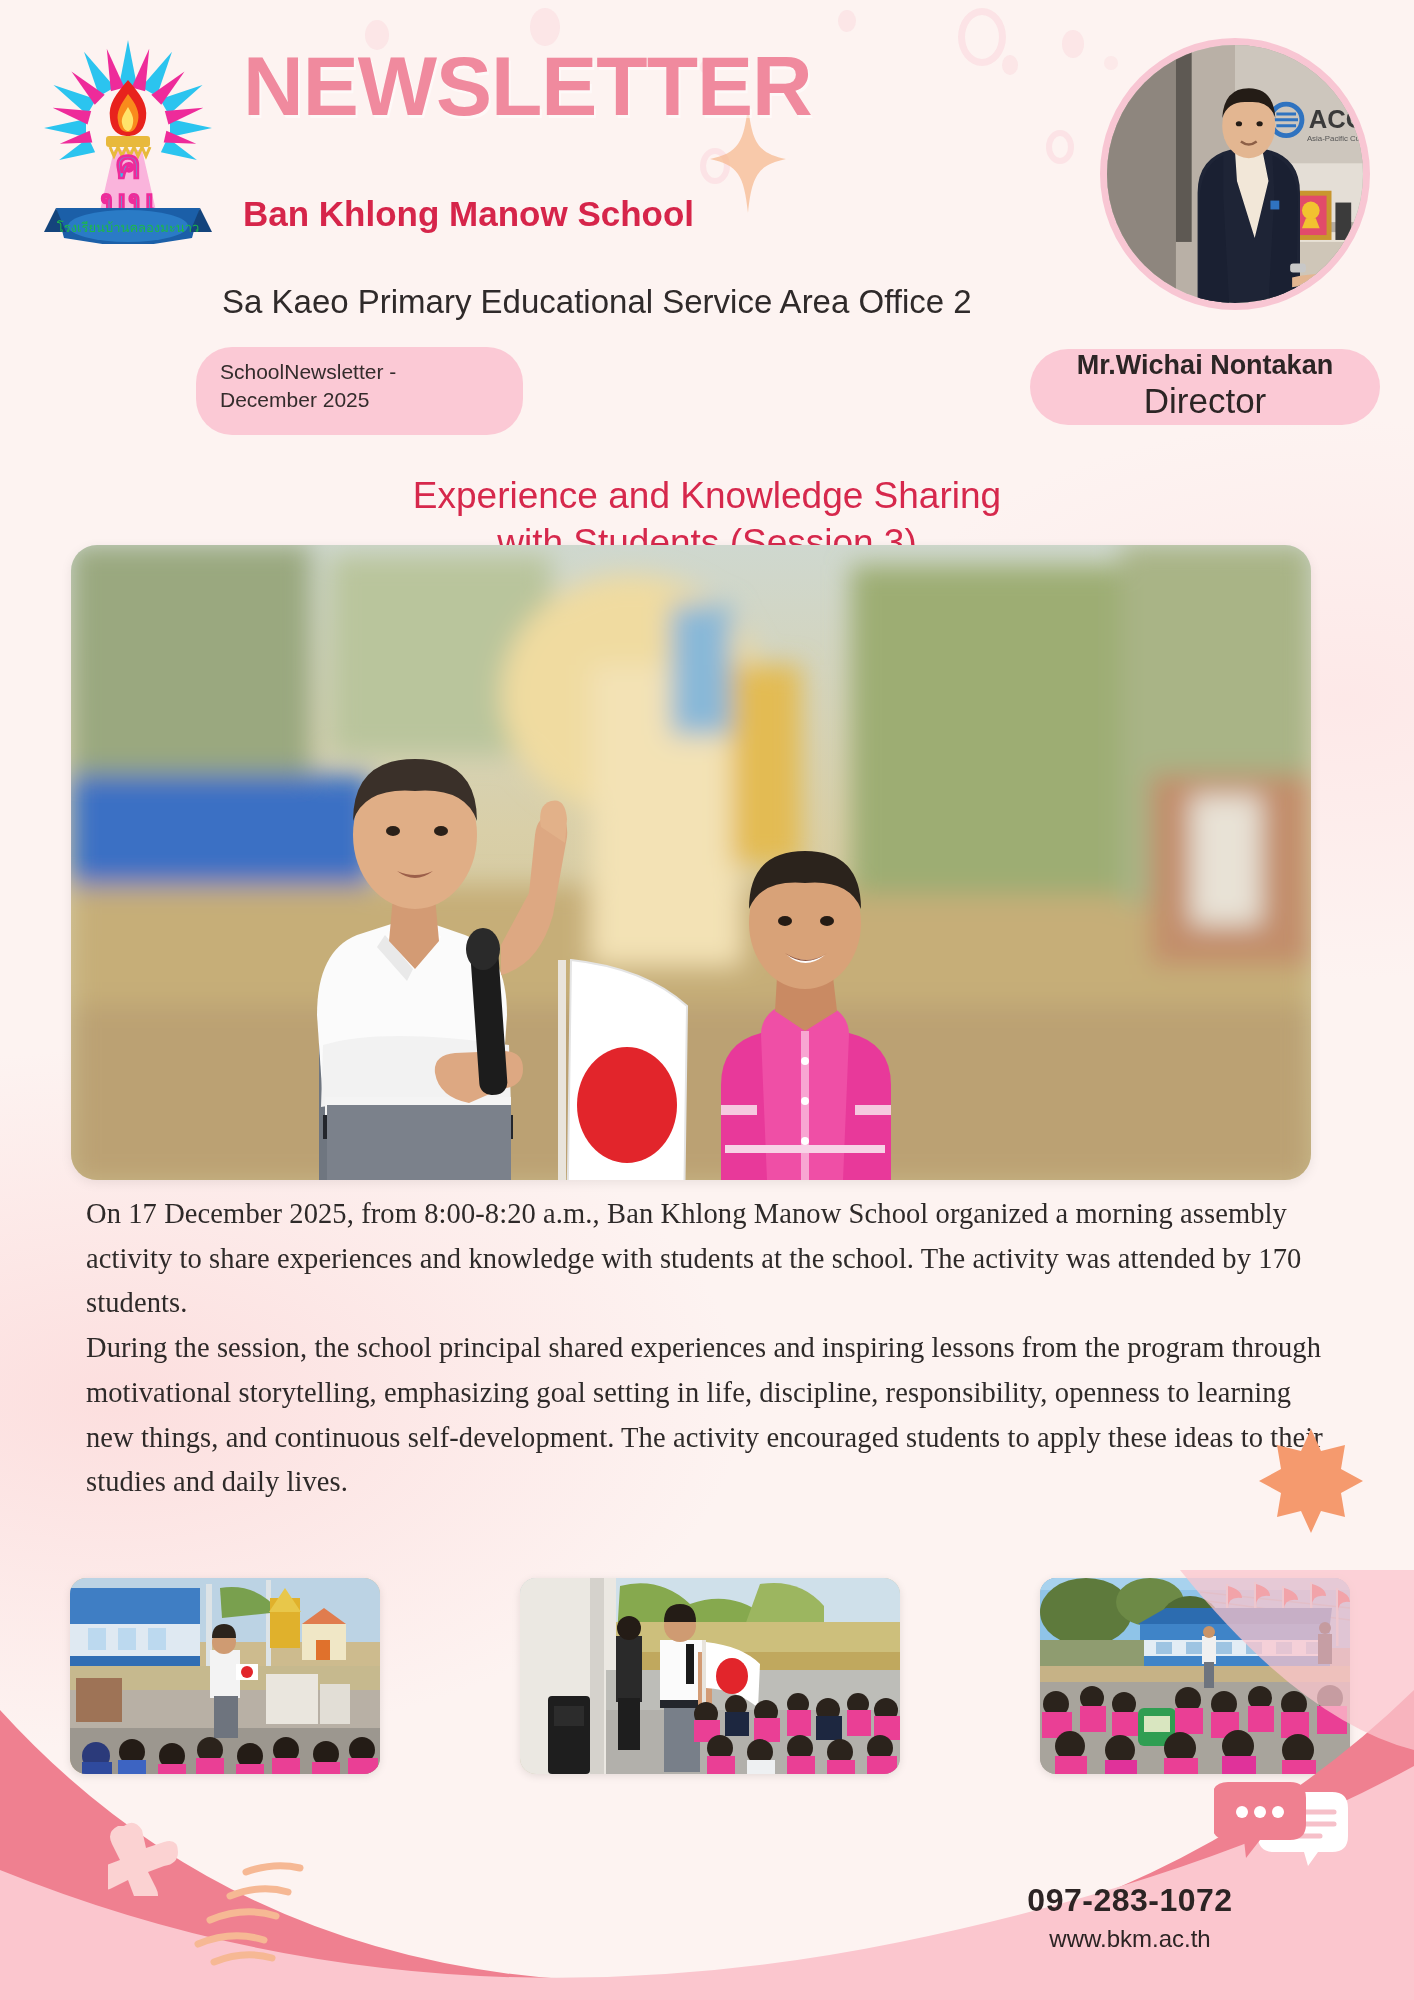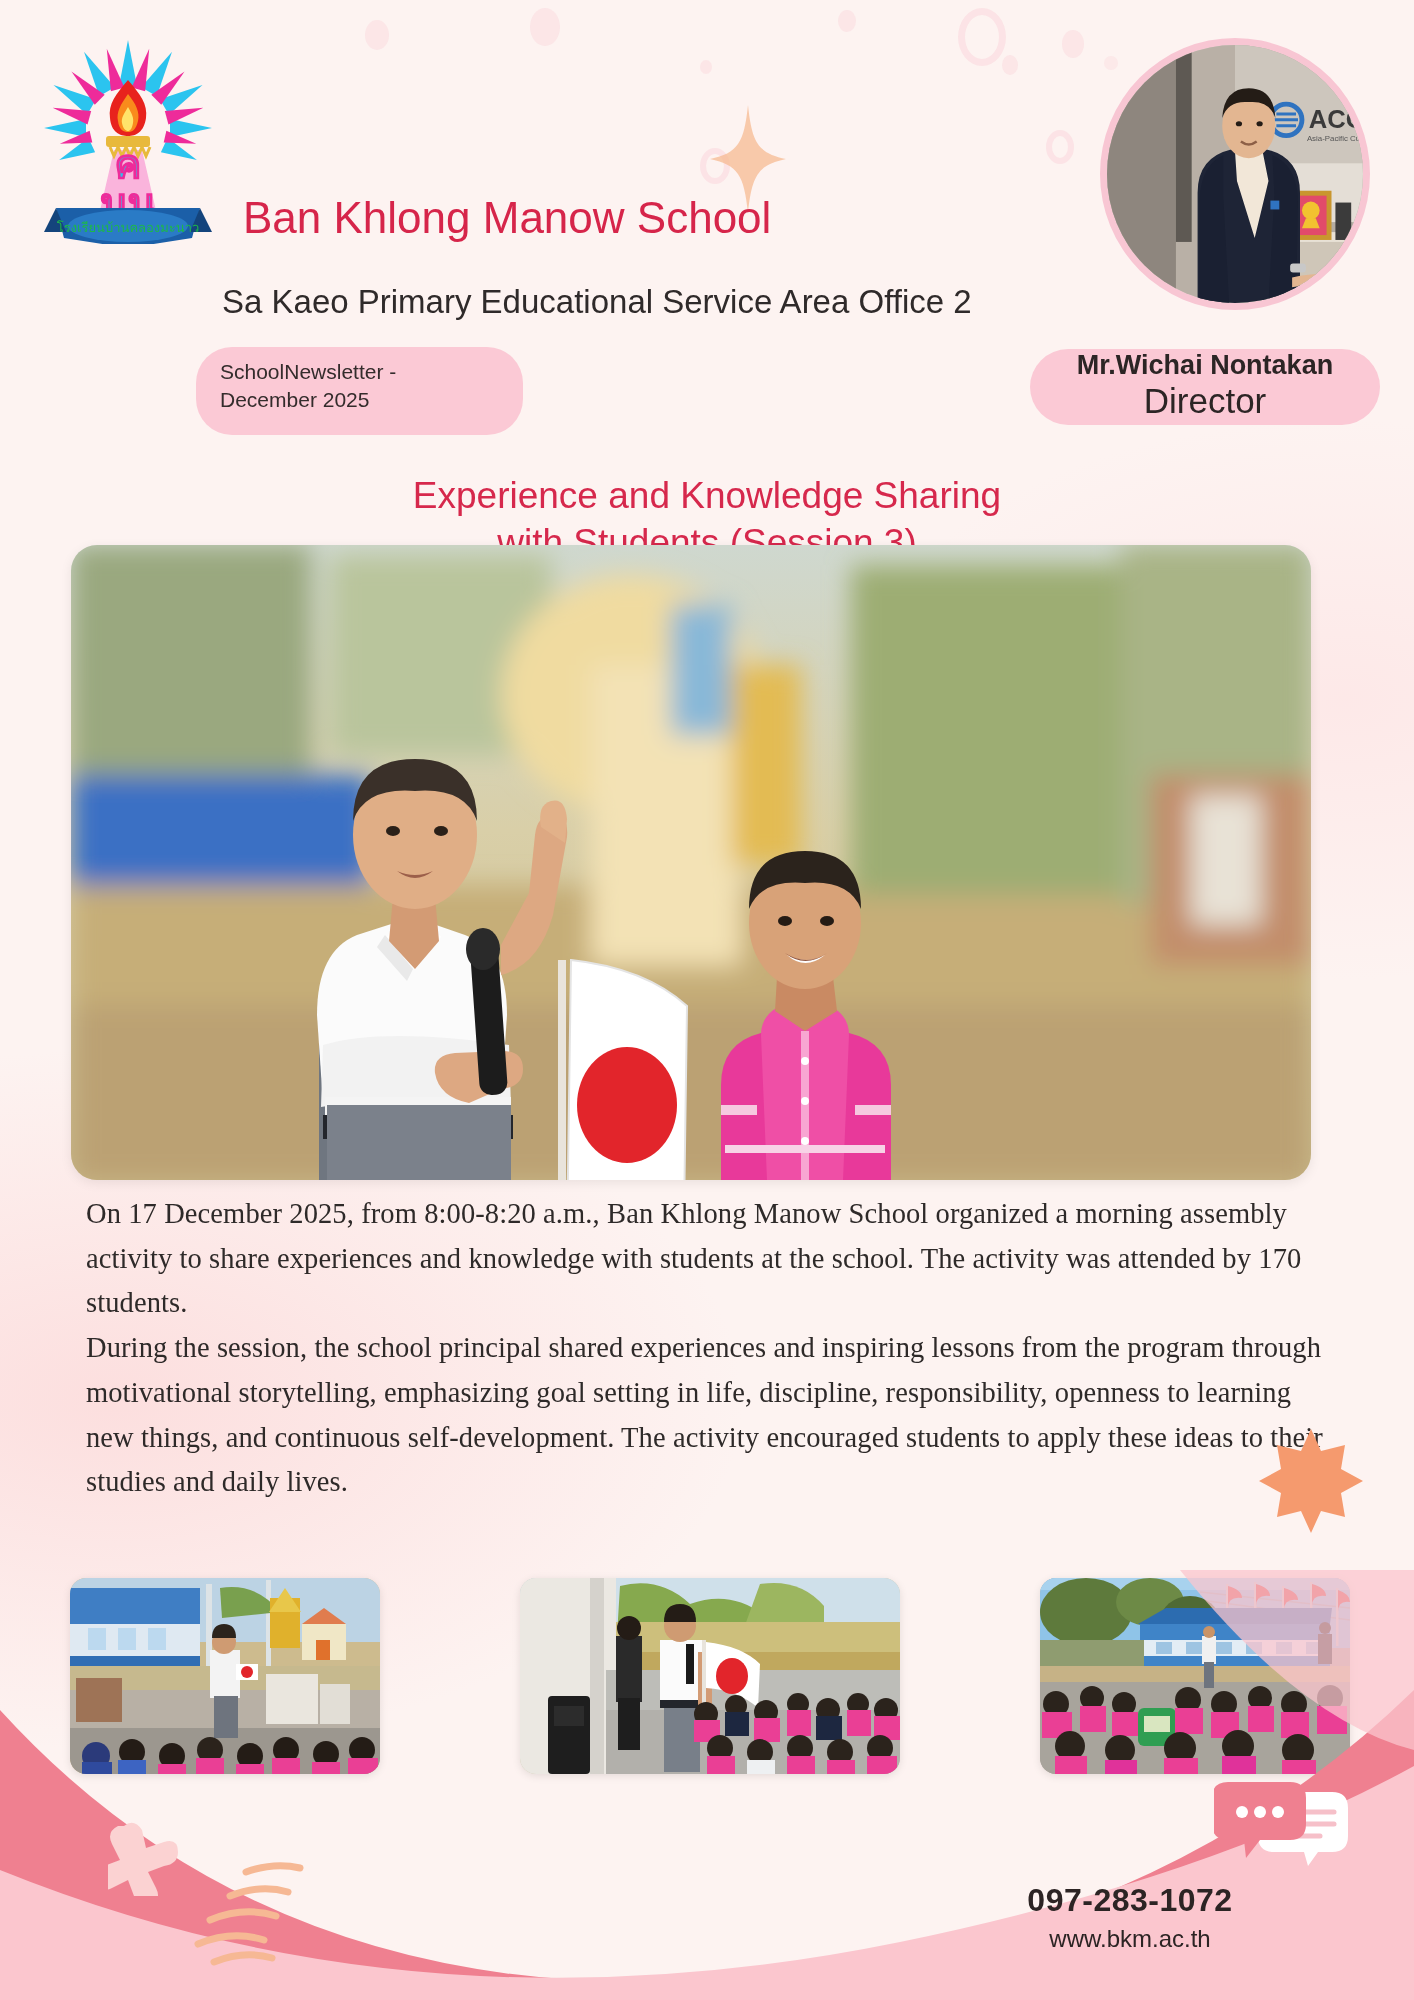--- a/index.html
+++ b/index.html
@@ -64,22 +64,22 @@
     letter-spacing: -1px;
     color: #f08a9e;
     line-height: 1;
     text-shadow: 2px 3px 0 rgba(255,255,255,.5);
     white-space: nowrap;
   }
   .school-name {
     position: absolute;
     left: 243px;
     top: 196px;
-    font-size: 44px;
-    font-weight: 400;
+    font-size: 35px;
+    font-weight: 700;
     color: #d6254a;
     line-height: 1;
     white-space: nowrap;
   }
   .area-office {
     position: absolute;
     left: 222px;
     top: 285px;
     font-size: 33px;
     font-weight: 400;
@@ -343,20 +343,21 @@
       <text x="92" y="186" text-anchor="middle" font-family="'DejaVu Sans',sans-serif" font-size="42" font-weight="bold" fill="#2bc4ef" stroke="#ee2b9a" stroke-width="1.4">มน</text>
 
       <path d="M20 176 L164 176 L156 206 L92 216 L28 206 Z" fill="#1b5fa8"></path>
       <path d="M20 176 L8 200 L30 200 Z" fill="#14447c"></path>
       <path d="M164 176 L176 200 L154 200 Z" fill="#14447c"></path>
       <ellipse cx="92" cy="194" rx="60" ry="16" fill="#2a7bc6"></ellipse>
       <text x="92" y="200" text-anchor="middle" font-family="'DejaVu Sans',sans-serif" font-size="13" fill="#1db84a">โรงเรียนบ้านคลองมะนาว</text>
     </svg>
   </div>
 
+  <div class="newsletter-title">NEWSLETTER</div>
   <div class="school-name">Ban Khlong Manow School</div>
   <div class="area-office">Sa Kaeo Primary Educational Service Area Office 2</div>
 
   <div class="issue-pill">
     <div>SchoolNewsletter -</div>
     <div>December 2025</div>
   </div>
 
   <div class="director-photo">
     <svg viewBox="0 0 260 262">

